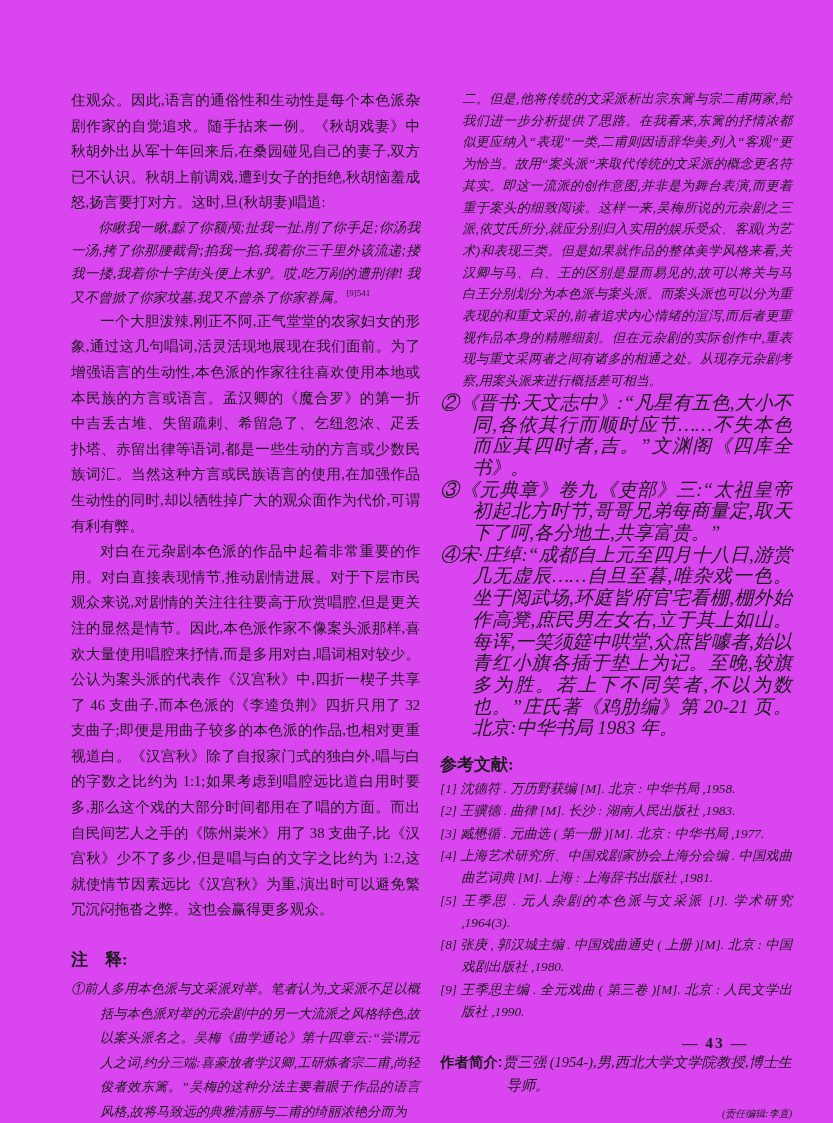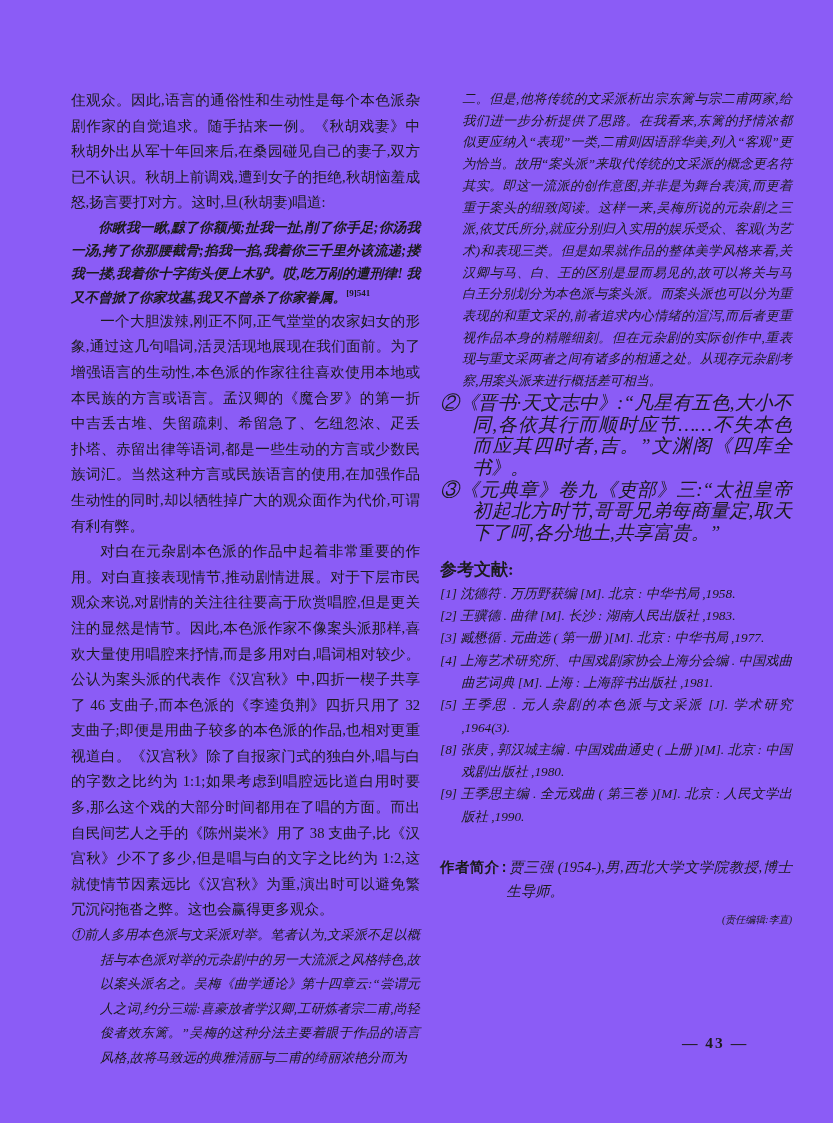--- a/index.html
+++ b/index.html
@@ -1,21 +1,21 @@
 <!DOCTYPE html>
 <html><head>
 <meta charset="utf-8">
 <style>
   html, body { margin: 0; padding: 0; background: #ffffff; }
   .page {
     position: relative;
     width: 833px;
     height: 1123px;
     margin: 0 auto;
-    background: #8b5cf6;
+    background: #d946ef;
     color: #1b1b1b;
     font-family: "Liberation Serif", "DejaVu Serif", serif;
     overflow: hidden;
   }
   .col { position: absolute; top: 88px; }
   .col-left  { left: 71px;  width: 349px; }
   .col-right { left: 440px; width: 352px; }
 
   p { margin: 0; }
 
@@ -26,21 +26,20 @@
     text-justify: inter-ideograph;
   }
   .indent { text-indent: 2em; }
 
   .quote {
     font-size: 13.6px;
     line-height: 23.2px;
     font-style: italic;
     text-align: justify;
     text-indent: 2em;
-    font-weight: bold;
   }
   .cite-sup {
     font-size: 9px;
     font-style: normal;
     vertical-align: super;
     line-height: 0;
   }
 
   .notes-heading, .refs-heading {
     font-family: Liberation Serif, serif;
@@ -88,21 +87,21 @@
   .author {
     margin-top: 28px;
     font-size: 14.4px;
     line-height: 23px;
     font-style: italic;
     text-align: justify;
     padding-left: 4.6em;
     text-indent: -4.6em;
   }
   .author-label {
-    font-family: Liberation Mono, monospace;
+    font-family: Liberation Sans, sans-serif;
     font-weight: bold;
     font-style: normal;
   }
   .editor-note {
     margin-top: 10px;
     font-size: 10px;
     font-style: italic;
     text-align: right;
   }
 
@@ -120,27 +119,29 @@
 </head>
 <body>
 
 <div class="page">
 
   <div class="col col-left">
     <p class="body-text">住观众。因此,语言的通俗性和生动性是每个本色派杂剧作家的自觉追求。随手拈来一例。《秋胡戏妻》中秋胡外出从军十年回来后,在桑园碰见自己的妻子,双方已不认识。秋胡上前调戏,遭到女子的拒绝,秋胡恼羞成怒,扬言要打对方。这时,旦(秋胡妻)唱道:</p>
     <p class="quote"><span>你瞅我一瞅,黥了你额颅;扯我一扯,削了你手足;你汤我一汤,拷了你那腰截骨;掐我一掐,我着你三千里外该流递;搂我一搂,我着你十字街头便上木驴。哎,吃万剐的遭刑律! 我又不曾掀了你家坟墓,我又不曾杀了你家眷属。</span><sup class="cite-sup">[9]541</sup></p>
     <p class="body-text indent">一个大胆泼辣,刚正不阿,正气堂堂的农家妇女的形象,通过这几句唱词,活灵活现地展现在我们面前。为了增强语言的生动性,本色派的作家往往喜欢使用本地或本民族的方言或语言。孟汉卿的《魔合罗》的第一折中吉丢古堆、失留疏剌、希留急了、乞纽忽浓、疋丢扑塔、赤留出律等语词,都是一些生动的方言或少数民族词汇。当然这种方言或民族语言的使用,在加强作品生动性的同时,却以牺牲掉广大的观众面作为代价,可谓有利有弊。</p>
     <p class="body-text indent">对白在元杂剧本色派的作品中起着非常重要的作用。对白直接表现情节,推动剧情进展。对于下层市民观众来说,对剧情的关注往往要高于欣赏唱腔,但是更关注的显然是情节。因此,本色派作家不像案头派那样,喜欢大量使用唱腔来抒情,而是多用对白,唱词相对较少。公认为案头派的代表作《汉宫秋》中,四折一楔子共享了 46 支曲子,而本色派的《李逵负荆》四折只用了 32 支曲子;即便是用曲子较多的本色派的作品,也相对更重视道白。《汉宫秋》除了自报家门式的独白外,唱与白的字数之比约为 1:1;如果考虑到唱腔远比道白用时要多,那么这个戏的大部分时间都用在了唱的方面。而出自民间艺人之手的《陈州粜米》用了 38 支曲子,比《汉宫秋》少不了多少,但是唱与白的文字之比约为 1:2,这就使情节因素远比《汉宫秋》为重,演出时可以避免繁冗沉闷拖沓之弊。这也会赢得更多观众。</p>
+    <div class="notes-heading">注　释:</div>
     <p class="note-left">①前人多用本色派与文采派对举。笔者认为,文采派不足以概括与本色派对举的元杂剧中的另一大流派之风格特色,故以案头派名之。吴梅《曲学通论》第十四章云:“尝谓元人之词,约分三端:喜豪放者学汉卿,工研炼者宗二甫,尚轻俊者效东篱。”吴梅的这种分法主要着眼于作品的语言风格,故将马致远的典雅清丽与二甫的绮丽浓艳分而为</p>
   </div>
 
   <div class="col col-right">
     <p class="note-cont">二。但是,他将传统的文采派析出宗东篱与宗二甫两家,给我们进一步分析提供了思路。在我看来,东篱的抒情浓都似更应纳入“表现”一类,二甫则因语辞华美,列入“客观”更为恰当。故用“案头派”来取代传统的文采派的概念更名符其实。即这一流派的创作意图,并非是为舞台表演,而更着重于案头的细致阅读。这样一来,吴梅所说的元杂剧之三派,依艾氏所分,就应分别归入实用的娱乐受众、客观(为艺术)和表现三类。但是如果就作品的整体美学风格来看,关汉卿与马、白、王的区别是显而易见的,故可以将关与马白王分别划分为本色派与案头派。而案头派也可以分为重表现的和重文采的,前者追求内心情绪的渲泻,而后者更重视作品本身的精雕细刻。但在元杂剧的实际创作中,重表现与重文采两者之间有诸多的相通之处。从现存元杂剧考察,用案头派来进行概括差可相当。</p>
     <p class="note-right">②《晋书·天文志中》:“凡星有五色,大小不同,各依其行而顺时应节……不失本色而应其四时者,吉。”文渊阁《四库全书》。</p>
     <p class="note-right">③《元典章》卷九《吏部》三:“太祖皇帝初起北方时节,哥哥兄弟每商量定,取天下了呵,各分地土,共享富贵。”</p>
+    <p class="note-right">④宋·庄绰:“成都自上元至四月十八日,游赏几无虚辰……自旦至暮,唯杂戏一色。坐于阅武场,环庭皆府官宅看棚,棚外始作高凳,庶民男左女右,立于其上如山。每诨,一笑须筵中哄堂,众庶皆噱者,始以青红小旗各插于垫上为记。至晚,较旗多为胜。若上下不同笑者,不以为数也。”庄氏著《鸡肋编》第 20-21 页。北京:中华书局 1983 年。</p>
 
     <div class="refs-heading">参考文献:</div>
     <p class="ref-item">[1] 沈德符 . 万历野获编 [M]. 北京 : 中华书局 ,1958.</p>
     <p class="ref-item">[2] 王骥德 . 曲律 [M]. 长沙 : 湖南人民出版社 ,1983.</p>
     <p class="ref-item">[3] 臧懋循 . 元曲选 ( 第一册 )[M]. 北京 : 中华书局 ,1977.</p>
     <p class="ref-item">[4] 上海艺术研究所、中国戏剧家协会上海分会编 . 中国戏曲曲艺词典 [M]. 上海 : 上海辞书出版社 ,1981.</p>
     <p class="ref-item">[5] 王季思 . 元人杂剧的本色派与文采派 [J]. 学术研究 ,1964(3).</p>
     <p class="ref-item">[8] 张庚 , 郭汉城主编 . 中国戏曲通史 ( 上册 )[M]. 北京 : 中国戏剧出版社 ,1980.</p>
     <p class="ref-item">[9] 王季思主编 . 全元戏曲 ( 第三卷 )[M]. 北京 : 人民文学出版社 ,1990.</p>
 

